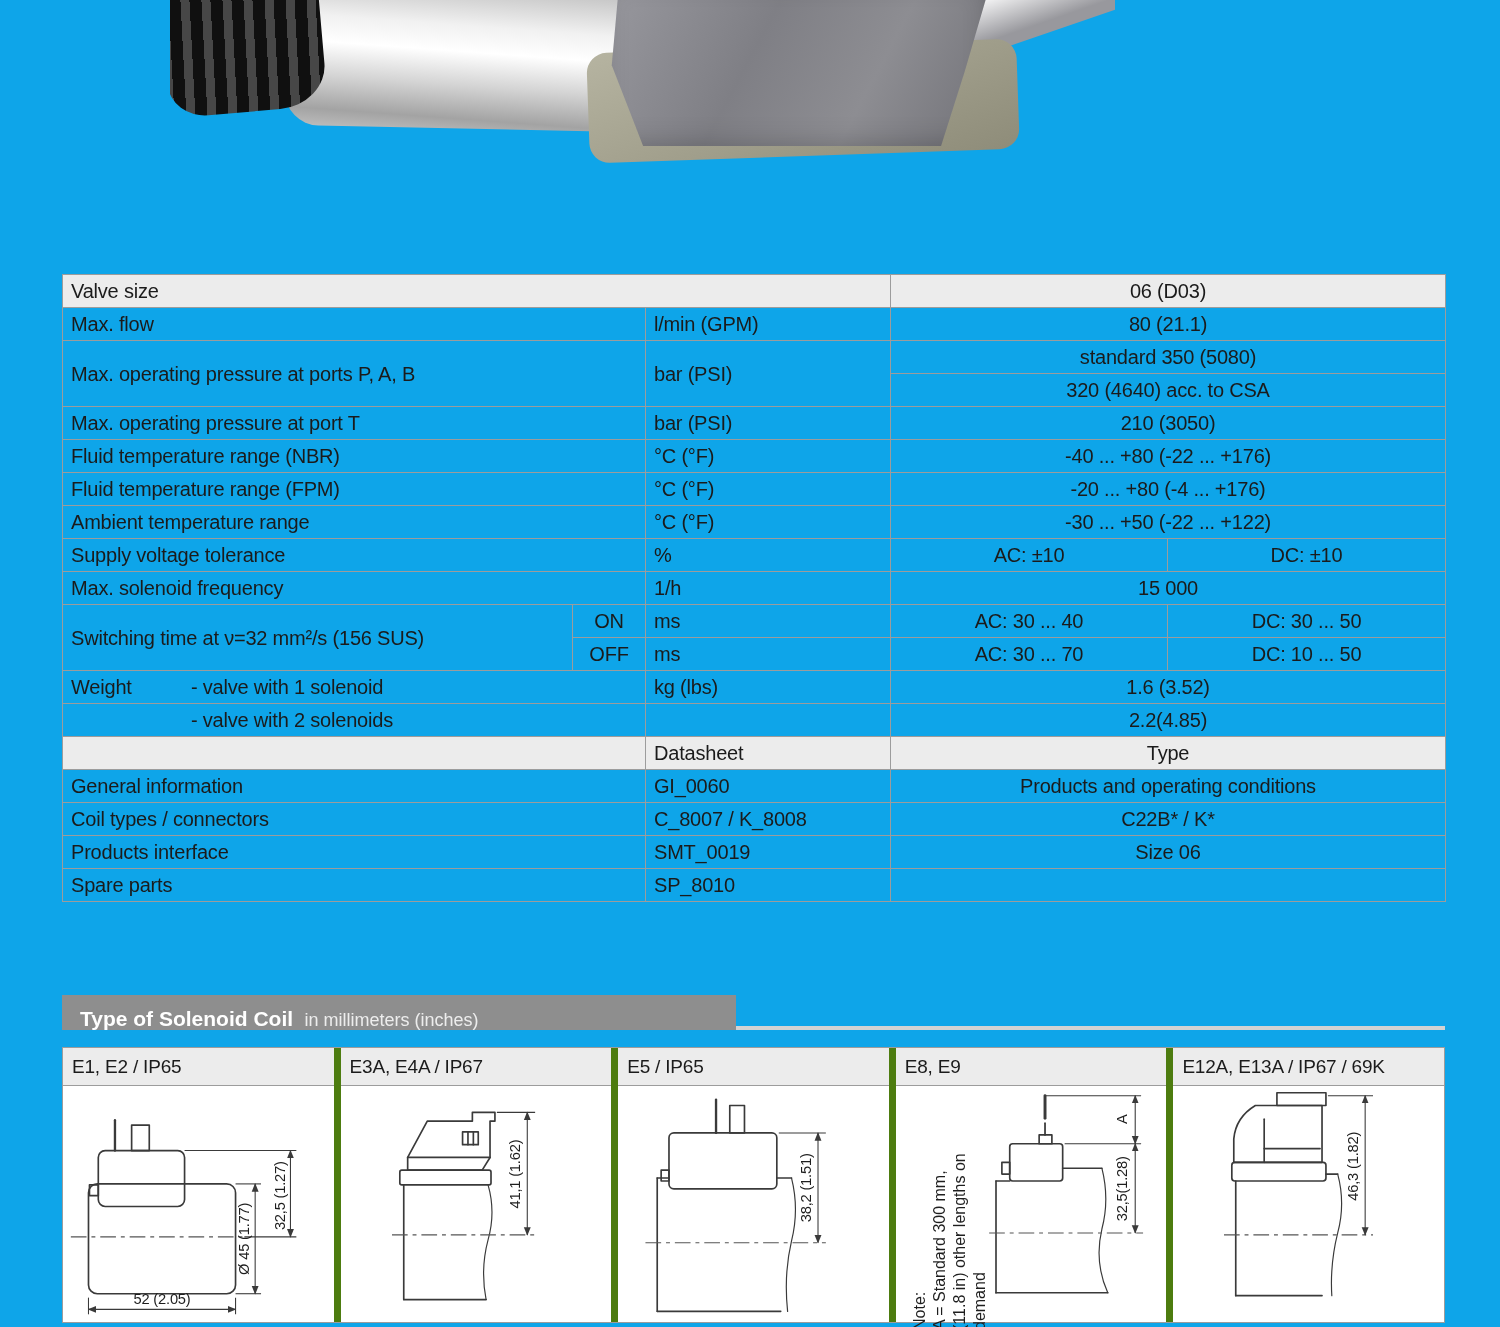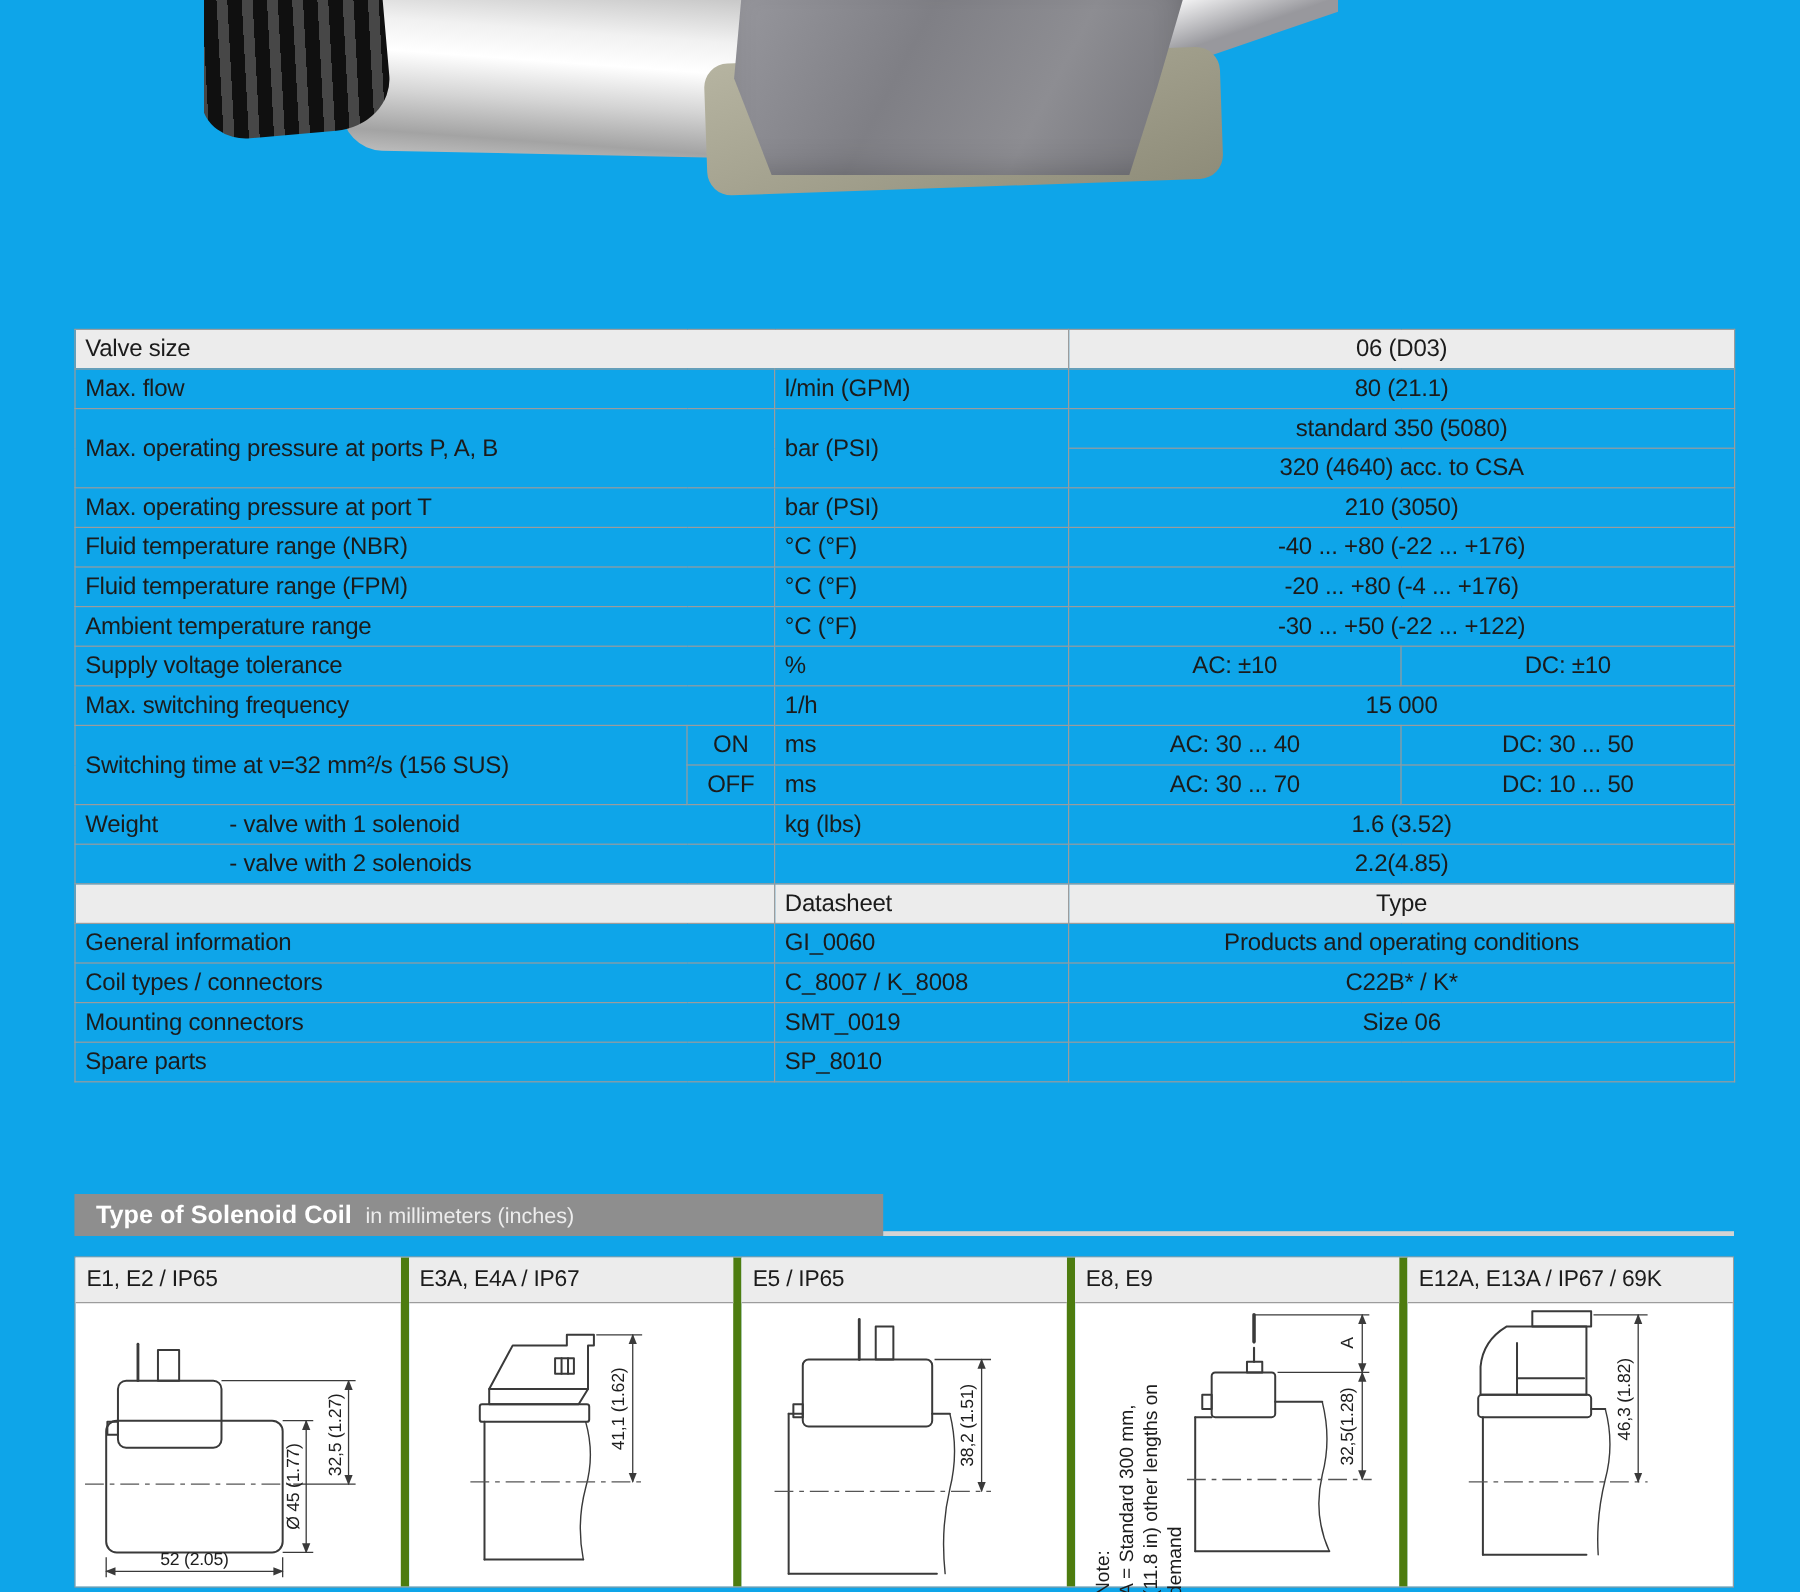--- a/index.html
+++ b/index.html
@@ -32,21 +32,21 @@
   .spec-table td{border:1px solid #9c9c9c;height:32px;padding:0;vertical-align:middle;
                  white-space:nowrap;overflow:hidden;line-height:1;}
   .pl{padding-left:8px !important;text-align:left;}
   .c{text-align:center;}
   .gray{background:#ececec;}
   .whead{display:inline-block;width:120px;}
   .ind{padding-left:128px !important;}
 
   
   .section-bar{position:absolute;left:62px;top:995px;width:674px;height:35px;background:#8e8e8e;
-               color:#fff;line-height:35px;padding-left:18px;box-sizing:border-box;white-space:nowrap;}
+               color:#fff;line-height:47px;padding-left:18px;box-sizing:border-box;white-space:nowrap;}
   .section-bar .t{font-weight:bold;font-size:21px;}
   .section-bar .s{font-size:18px;color:#ededed;margin-left:7px;}
   .bar-tail{position:absolute;left:736px;top:1026px;width:709px;height:4px;background:#d3d3d3;}
 
   
   .panels{position:absolute;left:62px;top:1047px;width:1383px;height:276px;display:flex;
           border:1px solid #9c9c9c;box-sizing:border-box;}
   .panel{flex:1 1 0;border-right:7px solid #4d7c0f;box-sizing:border-box;position:relative;background:#fff;}
   .panel:last-child{border-right:none;}
   .phead{height:37px;line-height:37px;background:#ececec;border-bottom:1px solid #9c9c9c;
@@ -121,21 +121,21 @@
         <td class="pl">°C (°F)</td>
         <td colspan="2" class="c">-30 ... +50 (-22 ... +122)</td>
       </tr>
       <tr>
         <td colspan="2" class="pl">Supply voltage tolerance</td>
         <td class="pl">%</td>
         <td class="c">AC: ±10</td>
         <td class="c">DC: ±10</td>
       </tr>
       <tr>
-        <td colspan="2" class="pl">Max. switching frequency</td>
+        <td colspan="2" class="pl">Max. solenoid frequency</td>
         <td class="pl">1/h</td>
         <td colspan="2" class="c">15 000</td>
       </tr>
       <tr>
         <td rowspan="2" class="pl">Switching time at ν=32 mm²/s (156 SUS)</td>
         <td class="c">ON</td>
         <td class="pl">ms</td>
         <td class="c">AC: 30 ... 40</td>
         <td class="c">DC: 30 ... 50</td>
       </tr>
@@ -166,21 +166,21 @@
         <td colspan="2" class="pl">General information</td>
         <td class="pl">GI_0060</td>
         <td colspan="2" class="c">Products and operating conditions</td>
       </tr>
       <tr>
         <td colspan="2" class="pl">Coil types / connectors</td>
         <td class="pl">C_8007 / K_8008</td>
         <td colspan="2" class="c">C22B* / K*</td>
       </tr>
       <tr>
-        <td colspan="2" class="pl">Mounting connectors</td>
+        <td colspan="2" class="pl">Products interface</td>
         <td class="pl">SMT_0019</td>
         <td colspan="2" class="c">Size 06</td>
       </tr>
       <tr>
         <td colspan="2" class="pl">Spare parts</td>
         <td class="pl">SP_8010</td>
         <td colspan="2"></td>
       </tr>
     </tbody>
   </table>

